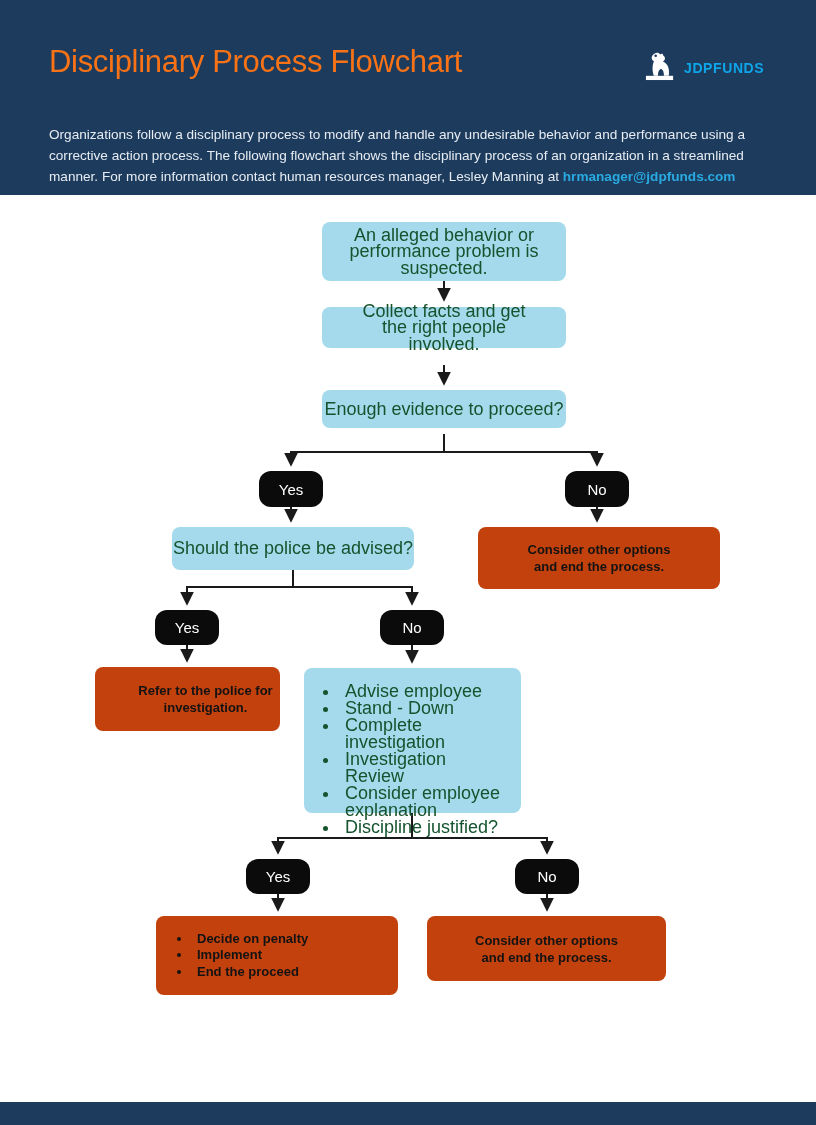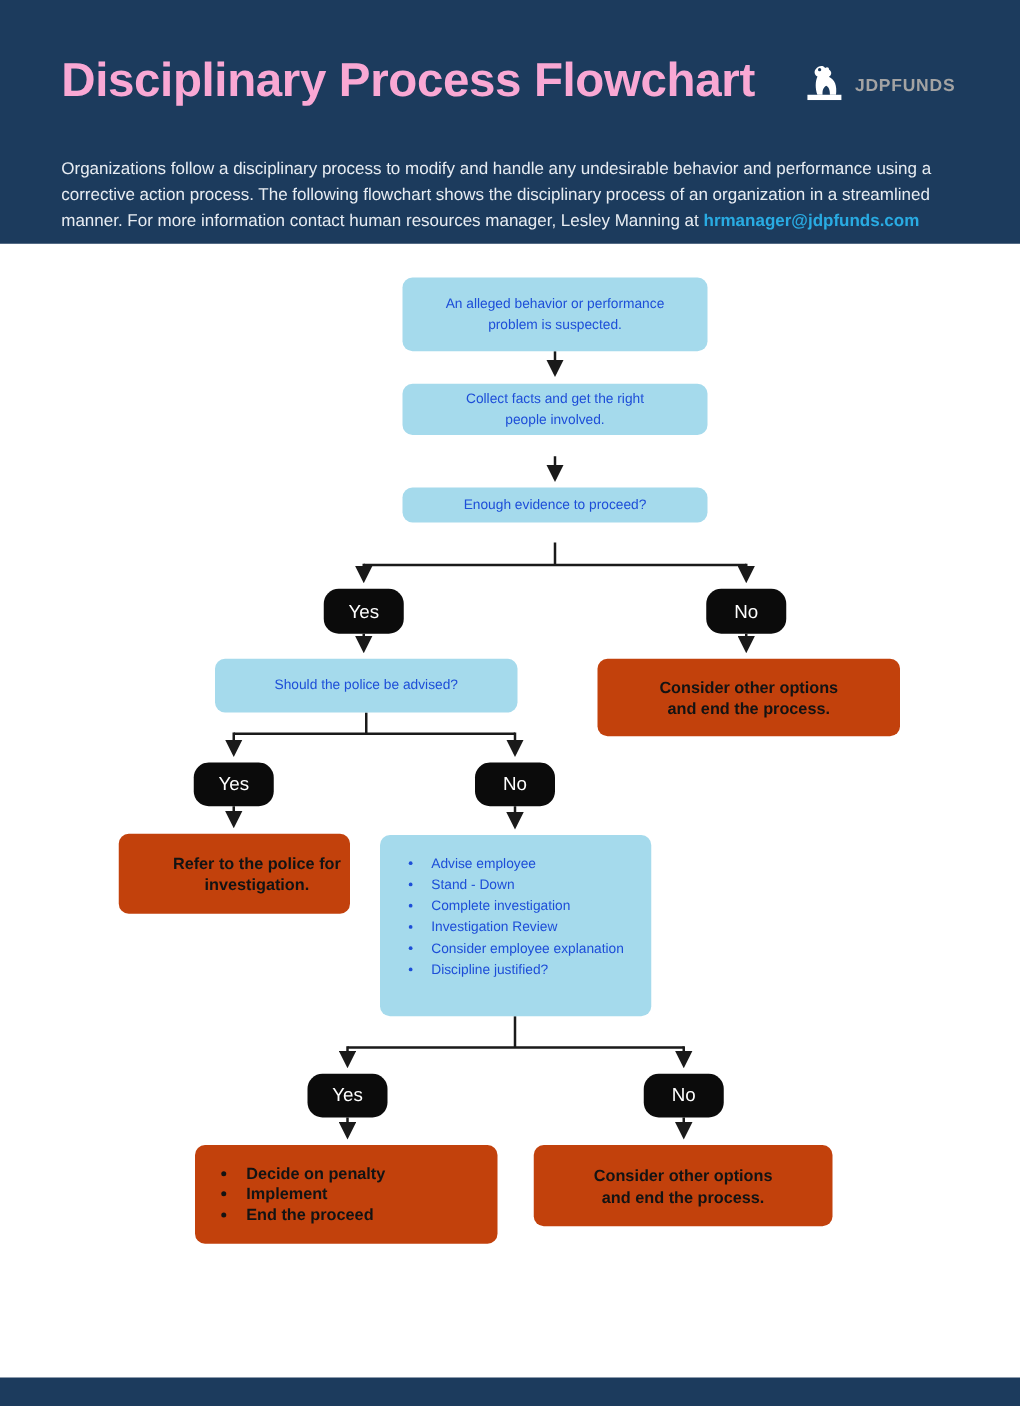--- a/index.html
+++ b/index.html
@@ -5,48 +5,48 @@
   html,body { margin:0; padding:0; background:#ffffff; }
   .page {
     position:relative; width:816px; height:1125px; background:#ffffff;
     font-family:"Liberation Sans", sans-serif; overflow:hidden;
   }
 
   
   .header { position:absolute; left:0; top:0; width:816px; height:195px; background:#1C3B5D; }
   .page-title {
     position:absolute; left:49px; top:44px; margin:0;
-    font-size:38px; font-weight:bold; color:#f9a8d4; letter-spacing:-0.3px;
+    font-size:31px; font-weight:normal; color:#f97316; letter-spacing:-0.3px;
   }
   .desc {
     position:absolute; left:49px; top:96px; width:700px;
     color:#E7ECF2; font-size:13.6px; line-height:21px; font-weight:400;margin-top:28px;
   }
   .email { color:#29ABE2; font-weight:bold; text-decoration:none; cursor:pointer; }
   .logo { position:absolute; left:645px; top:49px; display:flex; align-items:center; gap:9px; }
-  .logo-brand { color:#a3a3a3; font-weight:bold; font-size:14px; letter-spacing:0.6px; }
+  .logo-brand { color:#0ea5e9; font-weight:bold; font-size:14px; letter-spacing:0.6px; }
 
   
   .footer { position:absolute; left:0; bottom:0; width:816px; height:23px; background:#1C3B5D; }
 
   
   .node {
     position:absolute; box-sizing:border-box;
     display:flex; align-items:center; justify-content:center;
     text-align:center;
   }
-  .blue  { background:#A5DAEC; border-radius:8px;  color:#1d4ed8; font-size:11px; line-height:16.5px; }
+  .blue  { background:#A5DAEC; border-radius:8px;  color:#14532d; font-size:18px; line-height:16.5px; }
   .yellow{ background:#c2410c; border-radius:8px;  color:#131313; font-size:13px; line-height:17px; font-weight:bold; }
   .pill  { background:#0B0B0B; border-radius:12px; color:#FFFFFF; font-size:15px; }
 
   .n-start    { left:322px; top:222px; width:244px; height:59px; }
   .n-start    .inner { max-width:215px; }
   .n-collect  { left:322px; top:307px; width:244px; height:41px; }
   .n-collect  .inner { max-width:165px; }
-  .n-evidence { left:322px; top:390px; width:244px; height:28px; }
+  .n-evidence { left:322px; top:390px; width:244px; height:38px; }
   .n-police   { left:172px; top:527px; width:242px; height:43px; }
   .n-consider1{ left:478px; top:527px; width:242px; height:62px; }
   .n-consider1 .inner, .n-consider2 .inner { max-width:165px; }
   .n-refer    { left:95px;  top:667px; width:185px; height:64px;padding-left:36px; }
   .n-refer    .inner { max-width:145px; }
   .n-listbox  { left:304px; top:668px; width:217px; height:145px; align-items:flex-start; justify-content:flex-start; padding:15px 10px 10px 14px; }
   .n-decide   { left:156px; top:916px; width:242px; height:79px; align-items:center; justify-content:flex-start; padding-left:14px; }
   .n-consider2{ left:427px; top:916px; width:239px; height:65px; }
 
   .p-yes1 { left:259px; top:471px; width:64px; height:36px; }

